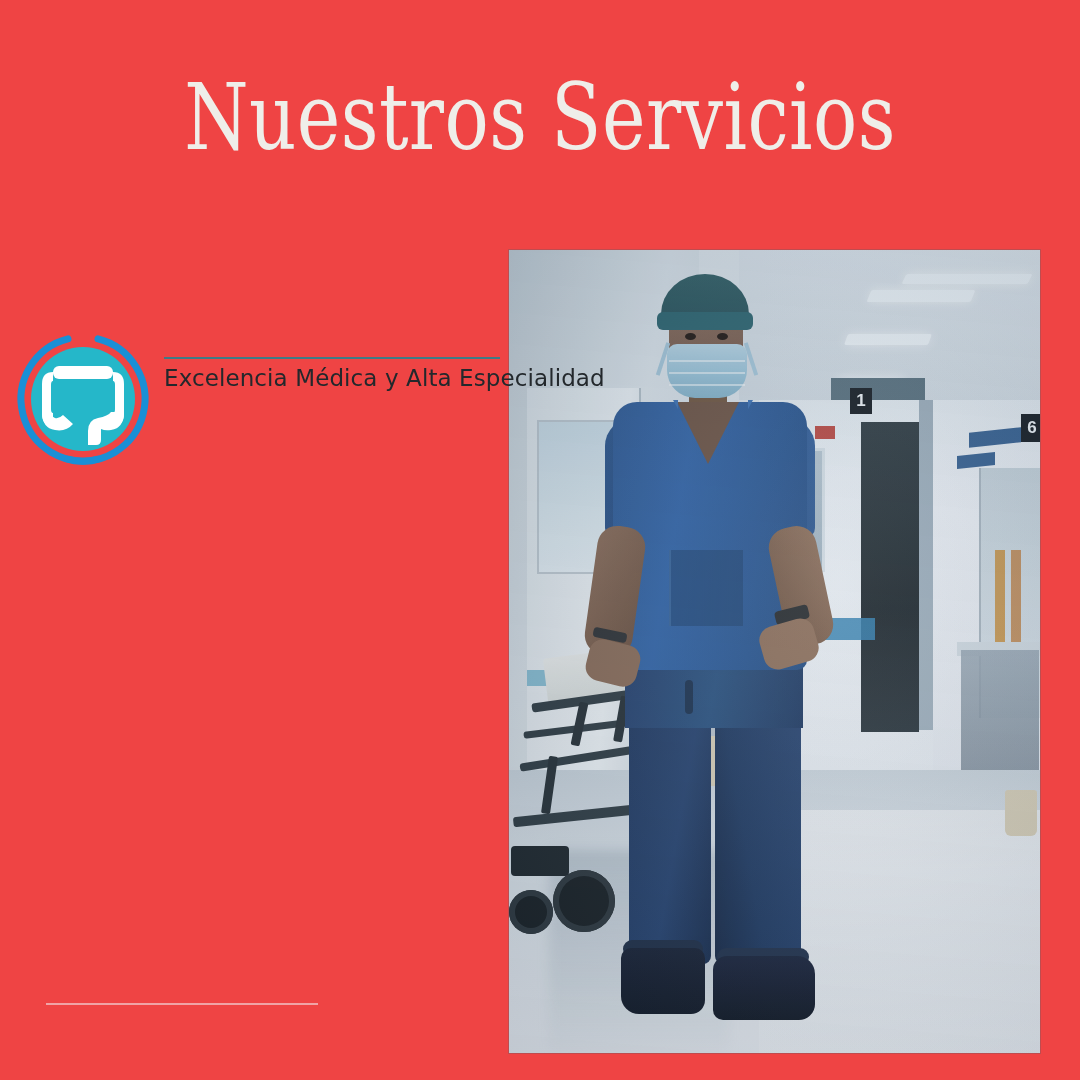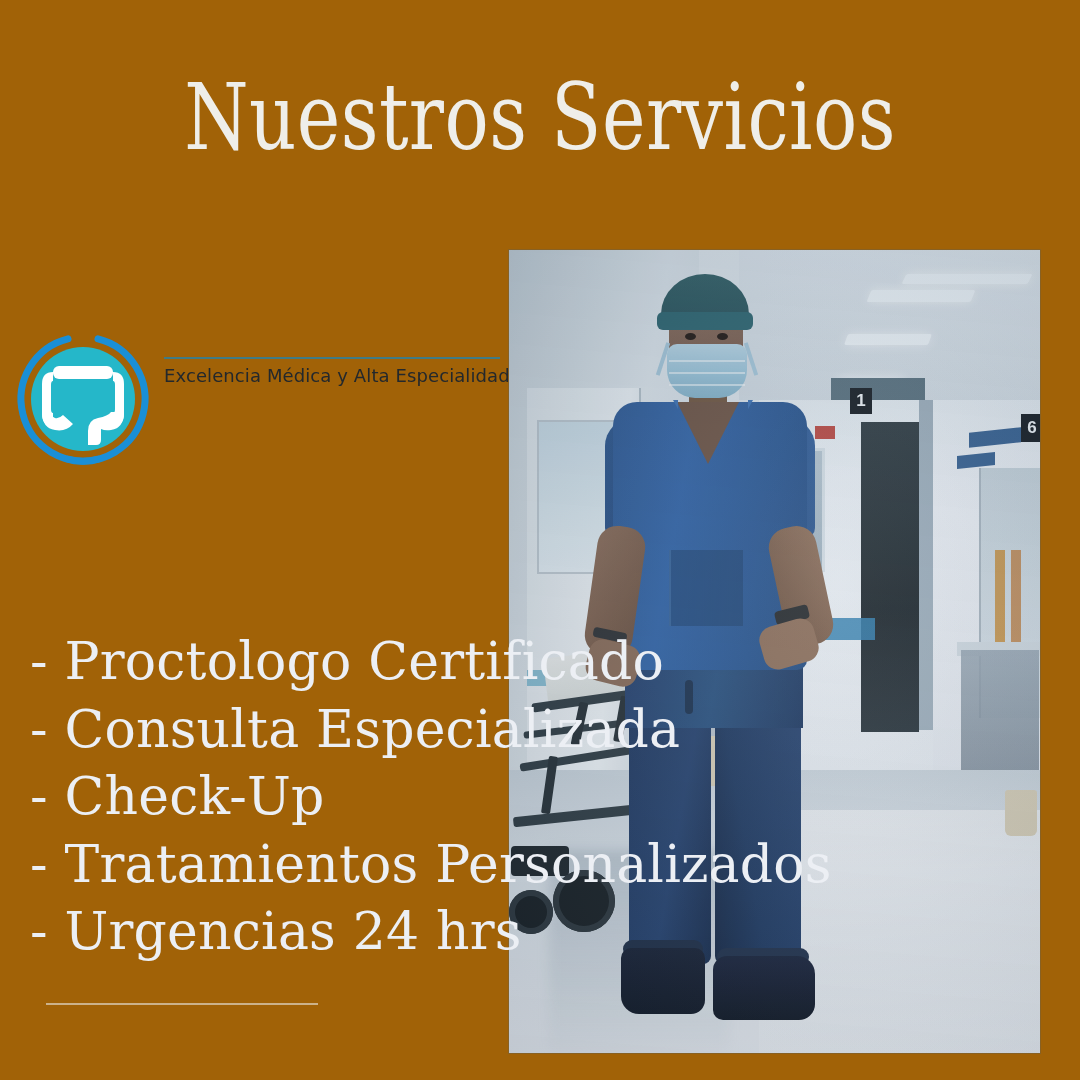--- a/index.html
+++ b/index.html
@@ -11,21 +11,21 @@
   body {
     font-family: "Liberation Sans", sans-serif;
   }
 
   
   #poster {
     position: relative;
     width: 1080px;
     height: 1080px;
     overflow: hidden;
-    background: #a16207;
+    background: #ef4444;
     user-select: none;
   }
 
   
   #title {
     position: absolute;
     left: 0;
     top: 72px;
     width: 1080px;
     text-align: center;
@@ -454,21 +454,21 @@
   #logo-rule {
     margin-top: 5px;
     width: 336px;
     height: 2px;
     background: #3f7b86;
   }
   #logo-tagline {
     margin-top: 7px;
     font-family: "DejaVu Sans", "Liberation Sans", sans-serif;
     font-weight: 400;
-    font-size: 18px;
+    font-size: 23px;
     line-height: 1.1;
     color: #23282c;
     letter-spacing: 0.1px;
     white-space: nowrap;
   }
 
   
   #services {
     position: absolute;
     left: 30px;
@@ -623,22 +623,15 @@
         </g>
       </svg>
     </div>
 
     <div id="logo-text">
       <div id="logo-rule"></div>
       <div id="logo-tagline">Excelencia Médica y Alta Especialidad</div>
     </div>
   </div>
 
-  <div id="services">
-    <div class="svc">- Proctologo Certificado</div>
-    <div class="svc">- Consulta Especializada</div>
-    <div class="svc">- Check-Up</div>
-    <div class="svc">- Tratamientos Personalizados</div>
-    <div class="svc">- Urgencias  24 hrs</div>
-  </div>
   <div id="svc-underline"></div>
 
 </div>
 
 </body></html>

